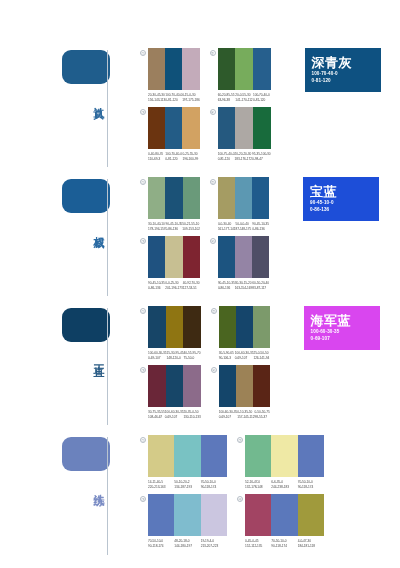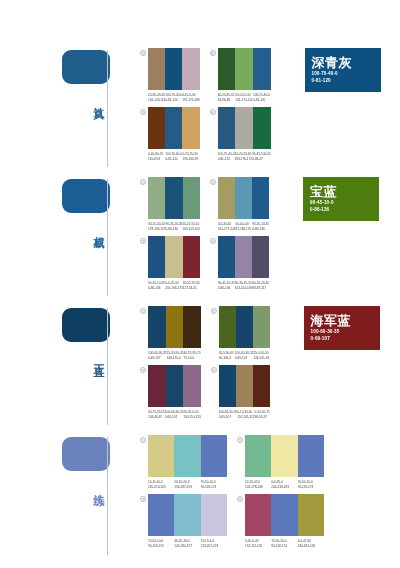--- a/index.html
+++ b/index.html
@@ -331,21 +331,21 @@
                 <span class="rgb">163-154-169</span>
               </div>
               <div class="val">
                 <span class="cmyk">60-50-20-40</span>
                 <span class="rgb">83-87-117</span>
               </div>
             </div>
           </div>
         </div>
       </div>
-      <div class="card" style="background: #4d7c0f;">
+      <div class="card" style="background: #1d4ed8;">
         <div class="card-title">宝蓝</div>
         <div class="card-vals">
           <span>90-45-10-0</span>
           <span>0-86-136</span>
         </div>
       </div>
     </div>
     <div class="section" style="height: 129px; margin-top: 0px;">
       <div class="tabcol">
         <div class="tab-pill r" style="background: rgb(14, 63, 99);"></div>
@@ -443,21 +443,21 @@
                 <span class="rgb">157-145-112</span>
               </div>
               <div class="val">
                 <span class="cmyk">0-50-50-75</span>
                 <span class="rgb">98-55-37</span>
               </div>
             </div>
           </div>
         </div>
       </div>
-      <div class="card" style="background: #7f1d1d;">
+      <div class="card" style="background: #d946ef;">
         <div class="card-title">海军蓝</div>
         <div class="card-vals">
           <span>100-60-30-35</span>
           <span>0-69-107</span>
         </div>
       </div>
     </div>
     <div class="section" style="height: 130px; margin-top: 0px;">
       <div class="tabcol">
         <div class="tab-pill r" style="background: rgb(107, 130, 189);"></div>

